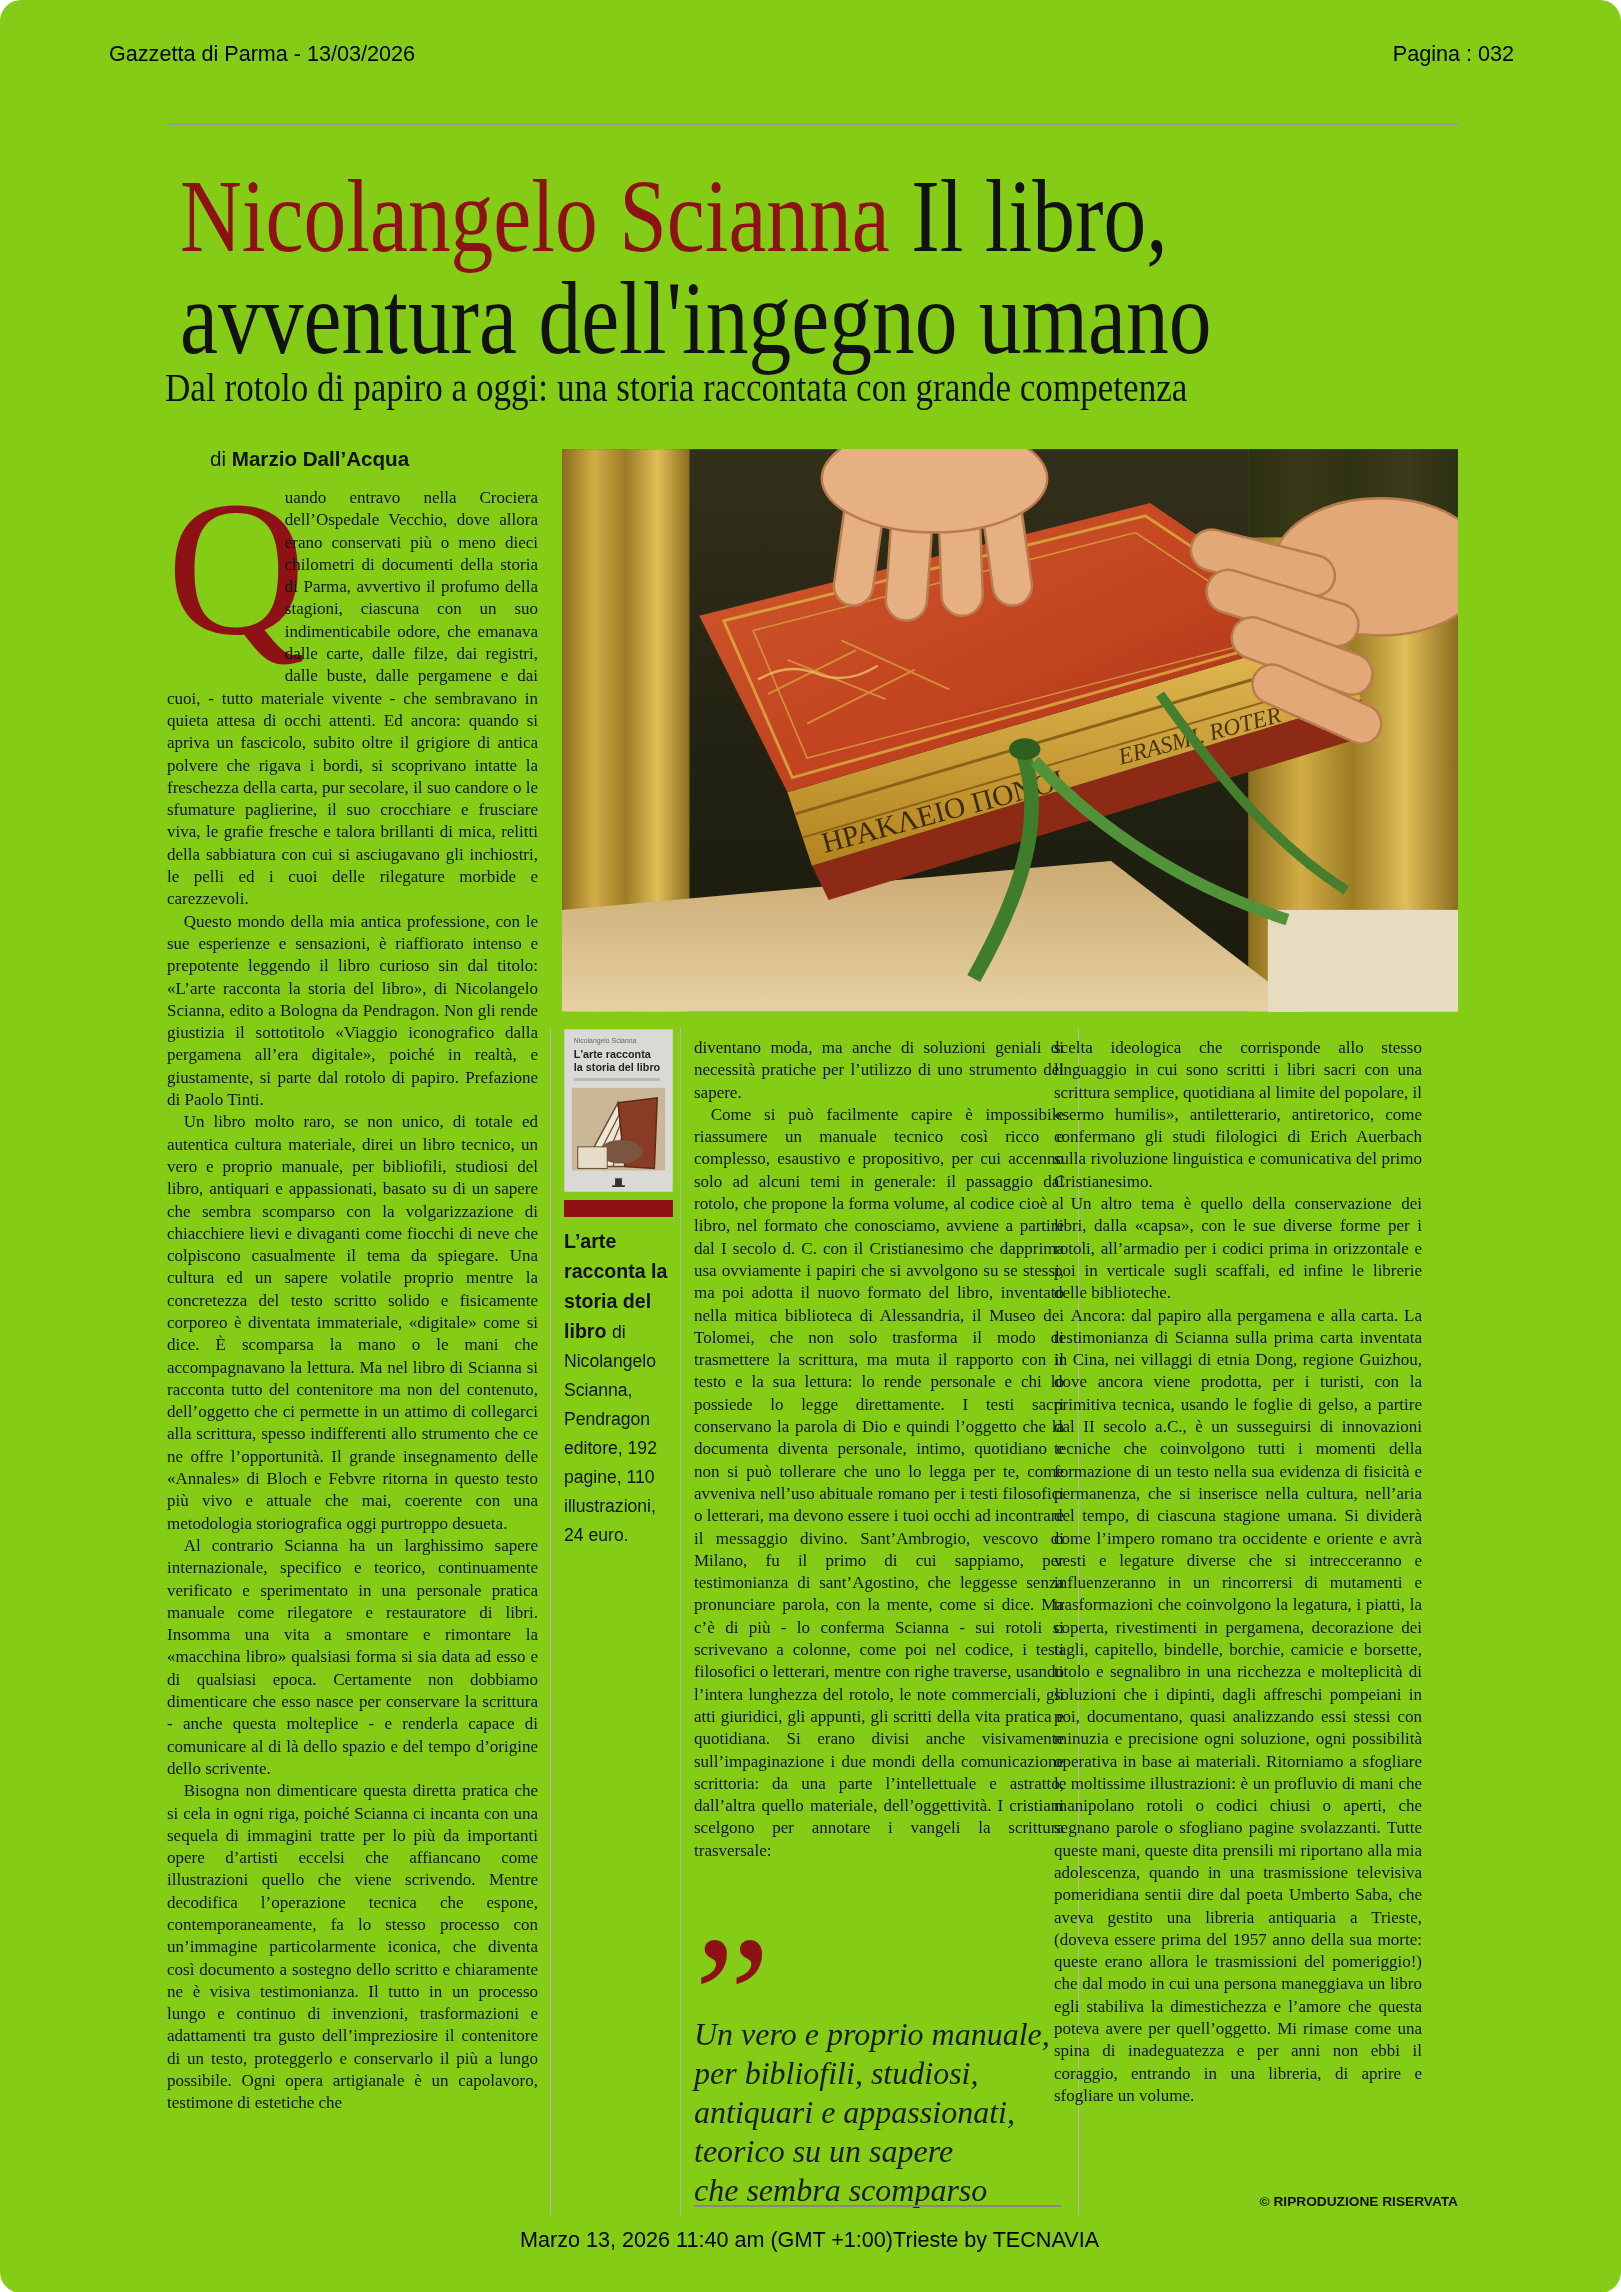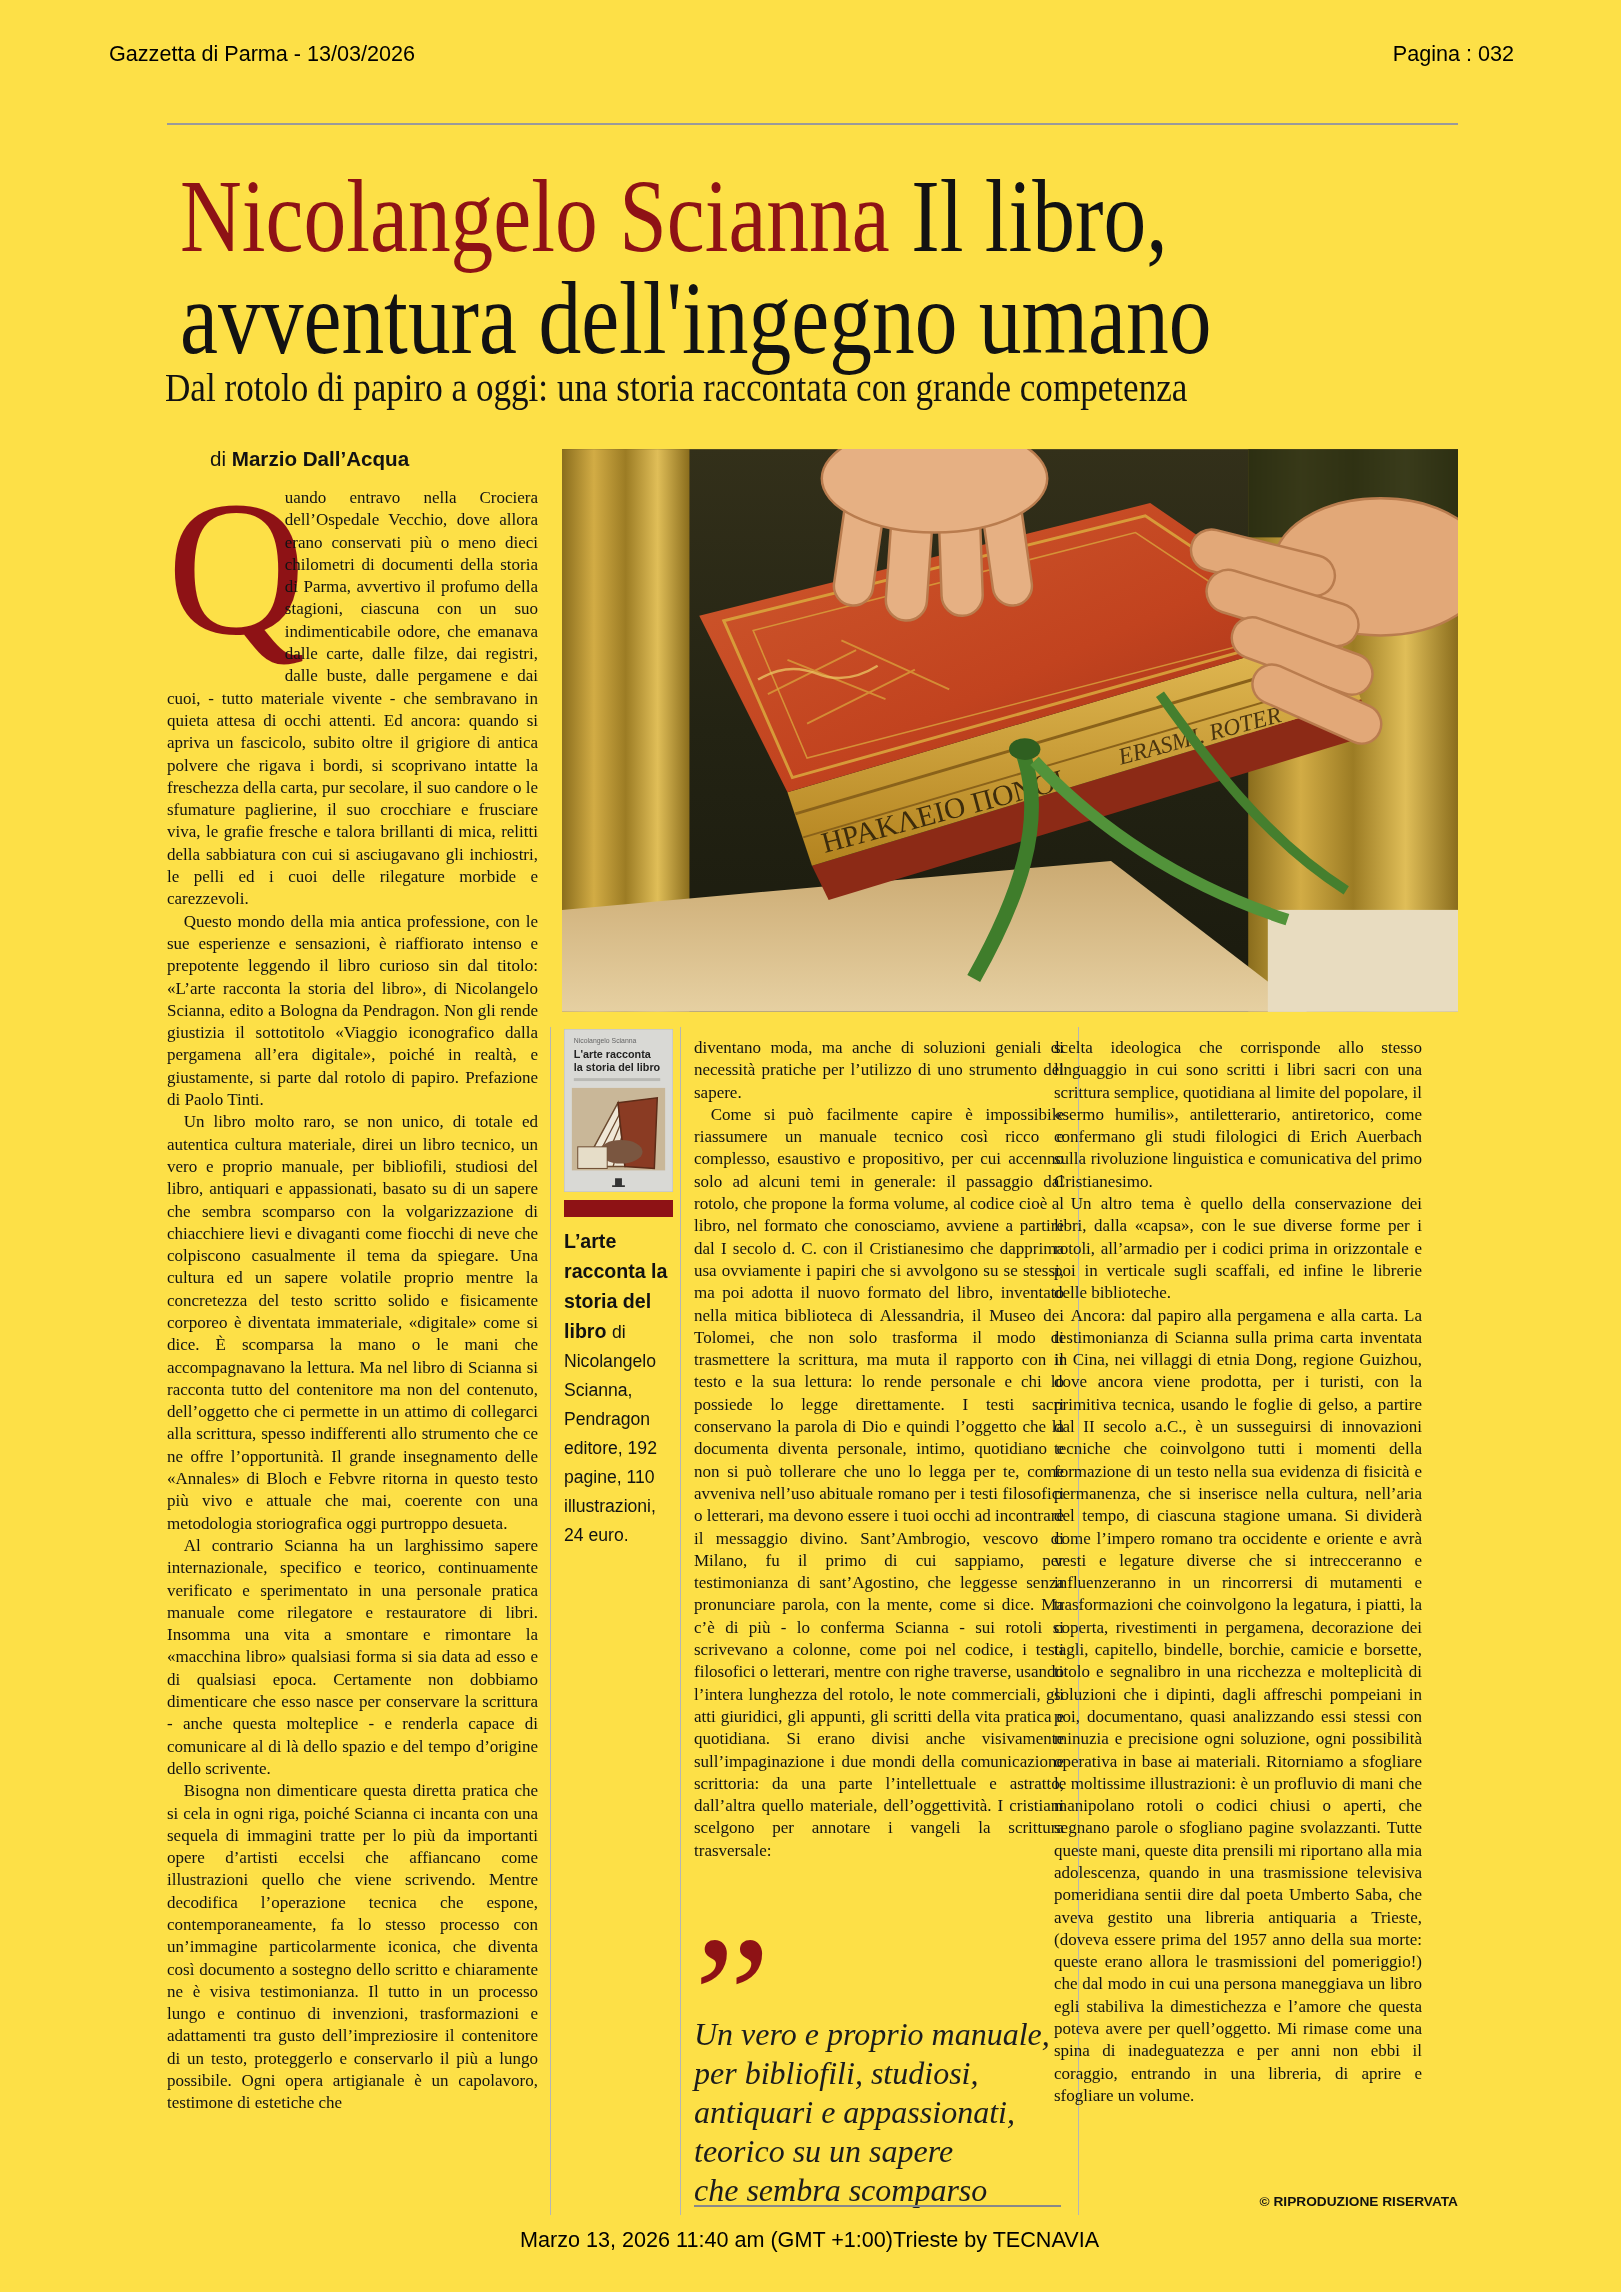--- a/index.html
+++ b/index.html
@@ -2,22 +2,22 @@
 <html lang="it" style="--accent-red: #8e1215; --text-black: #121212; --rule-gray: #b5b5b5;"><head>
 <meta charset="utf-8">
 <style>
   :root{
     --accent-red:#8e1215;
     --text-black:#121212;
     --rule-gray:#b5b5b5;
   }
   *{margin:0;padding:0;box-sizing:border-box;}
   html,body{background:#ffffff;}
-  .page{position:relative;width:1621px;height:2293px;background:#fde047;overflow:hidden;
-        font-family:"Liberation Serif",serif;color:var(--text-black);}
+  .page{position:relative;width:1621px;height:2293px;background:#84cc16;overflow:hidden;
+        font-family:"Liberation Serif",serif;color:var(--text-black);border-radius:21px;}
   
   .hdr{position:absolute;top:41px;left:109px;right:107px;display:flex;justify-content:space-between;
        font-family:"Liberation Sans",sans-serif;font-size:21.6px;color:#000;}
   .ftr{position:absolute;top:2227px;left:105px;right:107px;display:flex;justify-content:center;
        font-family:"Liberation Sans",sans-serif;font-size:21.6px;color:#000;}
   .rule-top{position:absolute;left:167px;top:123px;width:1291px;height:2px;background:#9a9a9a;}
   
   .headline{position:absolute;left:180px;top:125px;width:1333px;margin-top:40px;}
   .h-line{font-size:103px;line-height:102px;white-space:nowrap;
           transform:scaleX(0.83);transform-origin:left top;font-weight:normal;}

